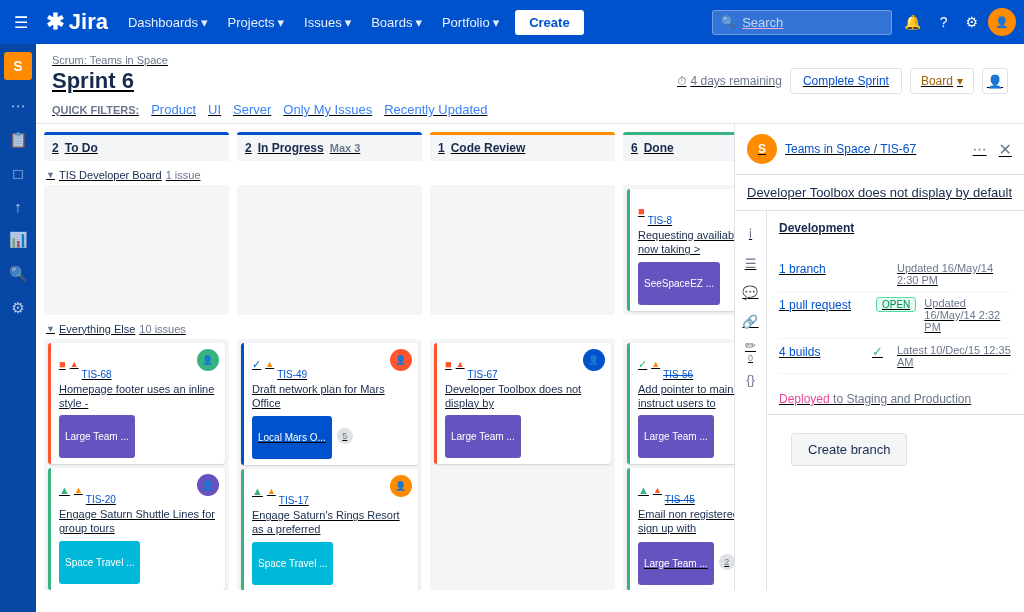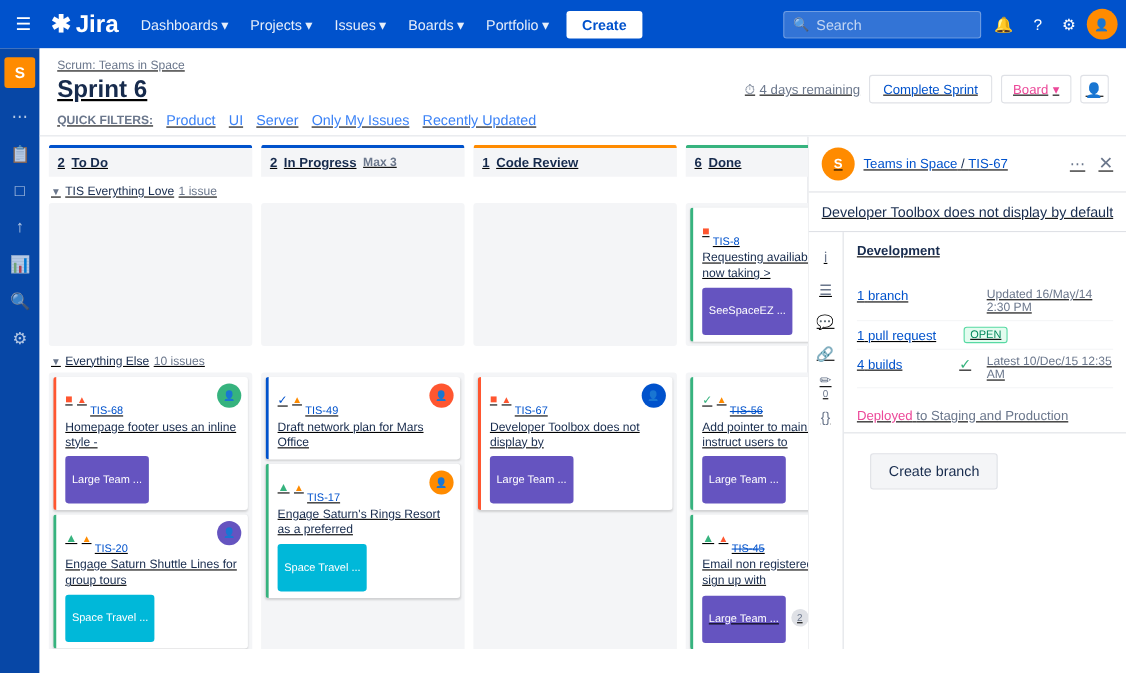--- a/index.html
+++ b/index.html
@@ -6,42 +6,42 @@
     body { font-family: -apple-system, BlinkMacSystemFont, 'Segoe UI', sans-serif; font-size: 12px; background: #f4f5f7; overflow: hidden; width: 1024px; height: 612px; }
 
     
     .topnav { background: #0052cc; display: flex; align-items: center; height: 44px; padding: 0 8px; gap: 4px; }
     .topnav-menu-icon { color: white; font-size: 16px; padding: 6px; cursor: pointer; }
     .topnav-logo { color: white; font-weight: 700; font-size: 18px; display: flex; align-items: center; gap: 4px; padding: 0 8px; }
     .topnav-logo span { font-size: 22px; }
     .nav-item { color: rgba(255,255,255,0.9); font-size: 13px; padding: 4px 8px; border-radius: 3px; cursor: pointer; display: flex; align-items: center; gap: 3px; white-space: nowrap; }
     .nav-create { background: white; color: #0052cc; font-weight: 600; font-size: 13px; padding: 5px 14px; border-radius: 3px; cursor: pointer; margin-left: 4px; }
     .nav-search { margin-left: auto; background: rgba(255,255,255,0.2); border: 1px solid rgba(255,255,255,0.3); border-radius: 3px; display: flex; align-items: center; padding: 4px 8px; gap: 6px; min-width: 180px; }
-    .nav-search input { background: transparent; border: none; outline: none; color: #f9a8d4; font-size: 13px; width: 120px; }
+    .nav-search input { background: transparent; border: none; outline: none; color: #f9a8d4; font-size: 13px; width: 120px; text-decoration: underline; }
     .nav-search input::placeholder { color: rgba(255,255,255,0.7); }
     .nav-icons { display: flex; align-items: center; gap: 2px; }
     .nav-icon { color: white; font-size: 14px; padding: 6px 8px; cursor: pointer; border-radius: 3px; }
     .nav-avatar { width: 28px; height: 28px; border-radius: 50%; background: #ff8b00; display: flex; align-items: center; justify-content: center; color: white; font-size: 11px; cursor: pointer; }
 
     
     .left-sidebar { position: absolute; left: 0; top: 44px; width: 36px; height: 568px; background: #0747a6; display: flex; flex-direction: column; align-items: center; padding-top: 8px; gap: 2px; }
     .sidebar-project-icon { width: 28px; height: 28px; border-radius: 3px; background: #ff8b00; display: flex; align-items: center; justify-content: center; color: white; font-size: 14px; font-weight: 700; margin-bottom: 8px; cursor: pointer; }
     .sidebar-icon { color: rgba(255,255,255,0.7); font-size: 15px; padding: 7px 6px; cursor: pointer; border-radius: 3px; width: 30px; text-align: center; }
 
     
     .main { position: absolute; left: 36px; top: 44px; right: 0; bottom: 0; background: white; overflow: hidden; text-decoration: underline; }
 
     
     .page-header { padding: 10px 16px 0; border-bottom: 1px solid #e2e4e8; }
     .breadcrumb { font-size: 11px; color: #6b778c; margin-bottom: 2px; }
     .page-title { font-size: 22px; font-weight: 600; color: #172b4d; margin-bottom: 8px; }
     .header-actions { display: flex; align-items: center; gap: 8px; margin-bottom: 8px; }
     .sprint-info { font-size: 12px; color: #6b778c; display: flex; align-items: center; gap: 4px; }
     .complete-sprint-btn { background: white; border: 1px solid #dfe1e6; border-radius: 3px; padding: 5px 12px; font-size: 12px; color: #0052cc; cursor: pointer; font-weight: 500; }
-    .board-btn { background: white; border: 1px solid #dfe1e6; border-radius: 3px; padding: 5px 10px; font-size: 12px; color: #ec4899; cursor: pointer; display: flex; align-items: center; gap: 4px; }
+    .board-btn { background: white; border: 1px solid #dfe1e6; border-radius: 3px; padding: 5px 10px; font-size: 12px; color: #a16207; cursor: pointer; display: flex; align-items: center; gap: 4px; }
     .person-icon { width: 26px; height: 26px; border-radius: 3px; border: 1px solid #dfe1e6; display: flex; align-items: center; justify-content: center; cursor: pointer; color: #6b778c; font-size: 13px; }
     .quick-filters { display: flex; align-items: center; gap: 12px; font-size: 12px; padding-bottom: 6px; }
     .qf-label { color: #6b778c; font-weight: 600; font-size: 11px; }
     .qf-item { color: #3b82f6; cursor: pointer; font-size: 13px; }
     .col-header { display: flex; align-items: center; gap: 6px; padding: 6px 4px; font-size: 11px; font-weight: 600; color: #172b4d; }
 
     
     .swimlane-header { display: flex; align-items: center; gap: 4px; padding: 4px 2px; font-size: 11px; color: #172b4d; cursor: pointer; }
     .swimlane-title { font-weight: 500; }
     .swimlane-count { color: #6b778c; font-size: 11px; }
@@ -202,21 +202,21 @@
           <div class="col-header" style="border-top:3px solid #36b37e; border-radius:3px 3px 0 0; background:#f4f5f7; padding:6px 8px;">
             <span style="color:#172b4d; font-weight:600; font-size:12px;">6</span>
             <span style="color:#172b4d; font-weight:600; font-size:12px;">Done</span>
           </div>
         </div>
       </div>
 
       <div style="margin-bottom:4px;">
         <div class="swimlane-header">
           <span class="chevron">▼</span>
-          <span class="swimlane-title">TIS Everything Love</span>
+          <span class="swimlane-title">TIS Developer Board</span>
           <span class="swimlane-count">1 issue</span>
         </div>
         <div style="display:flex; gap:8px;">
 
           <div style="min-width:185px; background:#f4f5f7; border-radius:3px; min-height:80px;"></div>
 
           <div style="min-width:185px; background:#f4f5f7; border-radius:3px; min-height:80px;"></div>
 
           <div style="min-width:185px; background:#f4f5f7; border-radius:3px; min-height:80px;"></div>
 
@@ -267,20 +267,24 @@
 
           <div style="min-width:185px; background:#f4f5f7; border-radius:3px; padding:4px; display:flex; flex-direction:column; gap:4px;">
             <div class="card" style="position:relative; border-left:3px solid #0052cc;">
               <div class="card-id">
                 <span style="color:#0052cc; font-size:11px;">✓</span>
                 <span style="color:#ff8b00; font-size:9px; margin-left:1px;">▲</span>
                 <span class="tis-link">TIS-49</span>
               </div>
               <div class="card-title">Draft network plan for Mars Office</div>
               <div class="small-avatar av2" style="position:absolute;right:6px;top:6px;">👤</div>
+              <div style="display:flex; align-items:center; gap:2px; margin-top:3px;">
+                <span class="card-label" style="background:#0052cc;">Local Mars O...</span>
+                <span class="card-label-count">5</span>
+              </div>
             </div>
             <div class="card" style="position:relative; border-left:3px solid #36b37e;">
               <div class="card-id">
                 <span style="color:#36b37e; font-size:11px;">▲</span>
                 <span style="color:#ff8b00; font-size:9px; margin-left:1px;">▲</span>
                 <span class="tis-link">TIS-17</span>
               </div>
               <div class="card-title">Engage Saturn's Rings Resort as a preferred</div>
               <div class="small-avatar av5" style="position:absolute;right:6px;top:6px;">👤</div>
               <span class="card-label" style="background:#00b8d9;">Space Travel ...</span>
@@ -386,20 +390,21 @@
 
             <div class="detail-row">
               <div style="min-width:110px; display:flex; align-items:center; gap:3px;">
                 <span class="detail-row-label">
                   <span>1</span>
                   <span> </span>
                   <span>pull request</span>
                 </span>
                 <span class="detail-row-label-badge">OPEN</span>
               </div>
+              <div class="detail-row-value">Updated 16/May/14 2:32 PM</div>
             </div>
 
             <div class="detail-row">
               <div style="min-width:110px; display:flex; align-items:center; gap:3px;">
                 <span class="detail-row-label">
                   <span>4</span>
                   <span> </span>
                   <span>builds</span>
                 </span>
                 <span style="color:#36b37e; font-size:13px;">✓</span>

